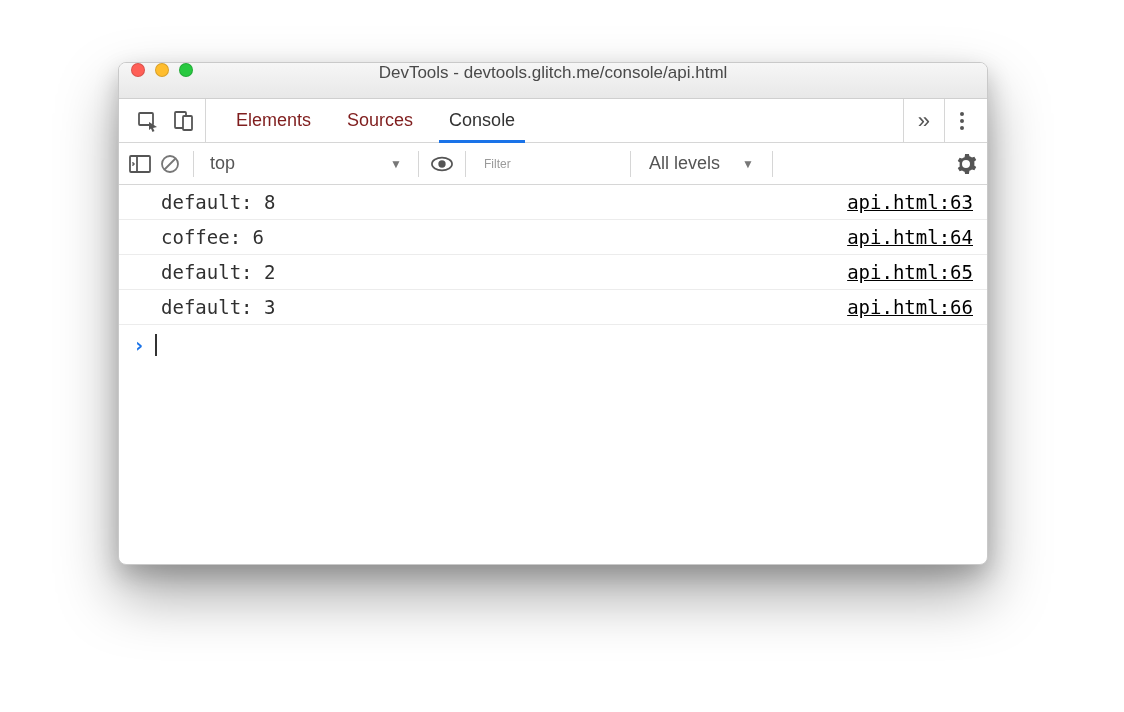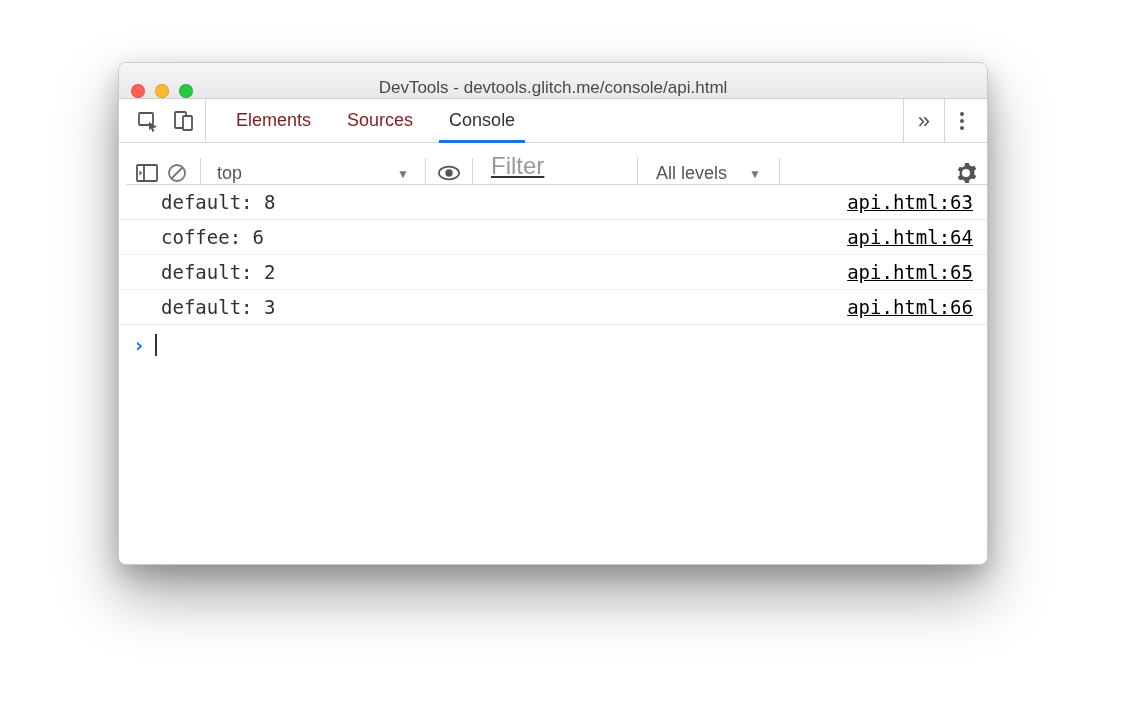--- a/index.html
+++ b/index.html
@@ -23,21 +23,21 @@
     overflow: hidden;
     display: flex;
     flex-direction: column;
   }
   
   .titlebar {
     height: 36px;
     background: linear-gradient(#f6f6f6, #e8e8e8);
     border-bottom: 1px solid #cfcfcf;
     display: flex;
-    align-items: flex-end;
+    align-items: flex-start;
     padding: 0 12px;
     position: relative;
   }
   .traffic { display: flex; gap: 10px; }
   .dot { width: 14px; height: 14px; border-radius: 50%; border: 0.5px solid rgba(0,0,0,0.15); }
   .dot.red { background: #ff5f57; }
   .dot.yellow { background: #ffbd2e; }
   .dot.green { background: #28c940; }
   .title {
     position: absolute;
@@ -106,45 +106,43 @@
     padding: 0 14px;
     color: #555;
     font-size: 20px;
     border-left: 1px solid #d6d6d6;
   }
   
   .filterrow {
     height: 42px;
     border-bottom: 1px solid #d6d6d6;
     display: flex;
-    align-items: flex-end;
+    align-items: center;
     padding: 0 10px;
     gap: 8px;
     color: #555;
     font-size: 18px;
-    margin-left: 7px;
   }
   .filterrow .sep { width: 1px; height: 26px; background: #d6d6d6; margin: 0 4px; }
   .context {
     display: flex;
     align-items: center;
     gap: 6px;
     width: 200px;
     padding: 0 4px;
     justify-content: space-between;
   }
   .filter-input {
     border: none;
     outline: none;
-    font-size: 24px;
+    font-size: 12px;
     color: #333;
     width: 140px;
     background: #fff;
     padding: 4px 6px;
-    text-decoration: underline;
   }
   .filter-input::placeholder { color: #9a9a9a; }
   .levels {
     display: flex;
     align-items: center;
     gap: 22px;
     padding: 0 6px;
   }
   
   .console {

